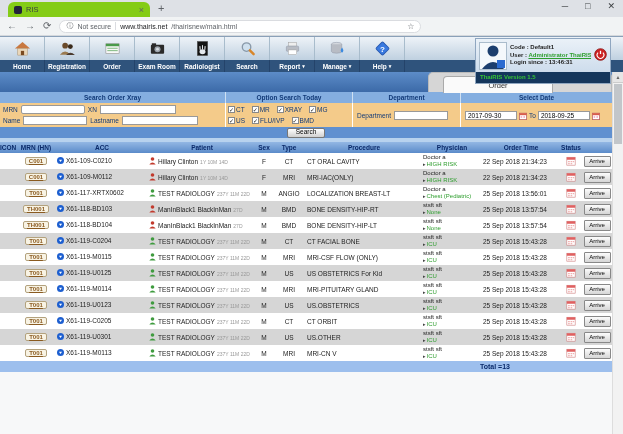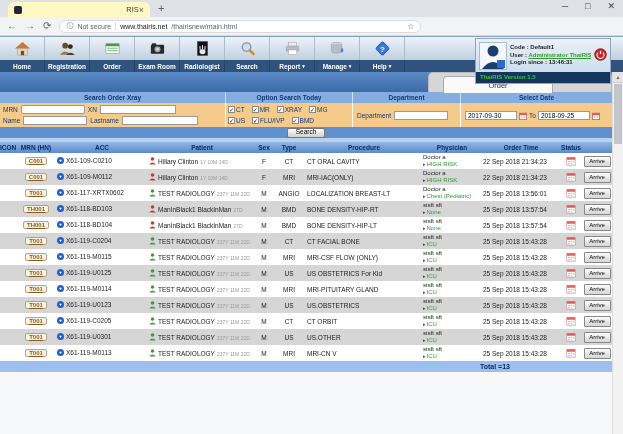--- a/index.html
+++ b/index.html
@@ -1,22 +1,22 @@
 <!DOCTYPE html>
 <html><head>
 <meta charset="utf-8">
 <style>
   * { margin:0; padding:0; box-sizing:border-box; }
   html,body { width:623px; height:434px; overflow:hidden; }
   body { font-family:"Liberation Sans", sans-serif; background:#fff; position:relative; }
 
   
   .tabstrip { height:17px; background:#dee1e6; position:relative; }
-  .btab { position:absolute; left:8px; top:2px; width:142px; height:15px; background:#fef9c3;
-          border-radius:6px 6px 0 0; display:flex; align-items:center; padding:0 6px; font-size:7.5px; color:#3c4043;text-align:right; }
+  .btab { position:absolute; left:8px; top:2px; width:142px; height:15px; background:#84cc16;
+          border-radius:6px 6px 0 0; display:flex; align-items:center; padding:0 6px; font-size:7.5px; color:#3c4043; }
   .favicon { width:8px; height:8px; background:#23233a; border-radius:2px; margin-right:4px; flex:0 0 auto; }
   .btab-title { flex:1; }
   .btab-close { color:#5f6368; font-size:9px; }
   .newtab { position:absolute; left:158px; top:2px; font-size:11px; color:#5f6368; }
   .winctl { position:absolute; right:8px; top:1px; display:flex; gap:17px; font-size:9px; color:#3c4043; }
   .toolbar { height:19px; background:#f1f3f4; border-bottom:1px solid #d5d8dc; display:flex; align-items:center; padding:0 7px; gap:8px; }
   .navbtn { color:#5f6368; font-size:10px; line-height:1; }
   .omnibox { width:362px; height:13px; background:#fff; border:1px solid #dadce0; border-radius:7px;
              display:flex; align-items:center; padding:0 6px; font-size:7px; color:#5f6368; gap:4px; }
   .omni-sep { width:1px; height:8px; background:#dadce0; }

